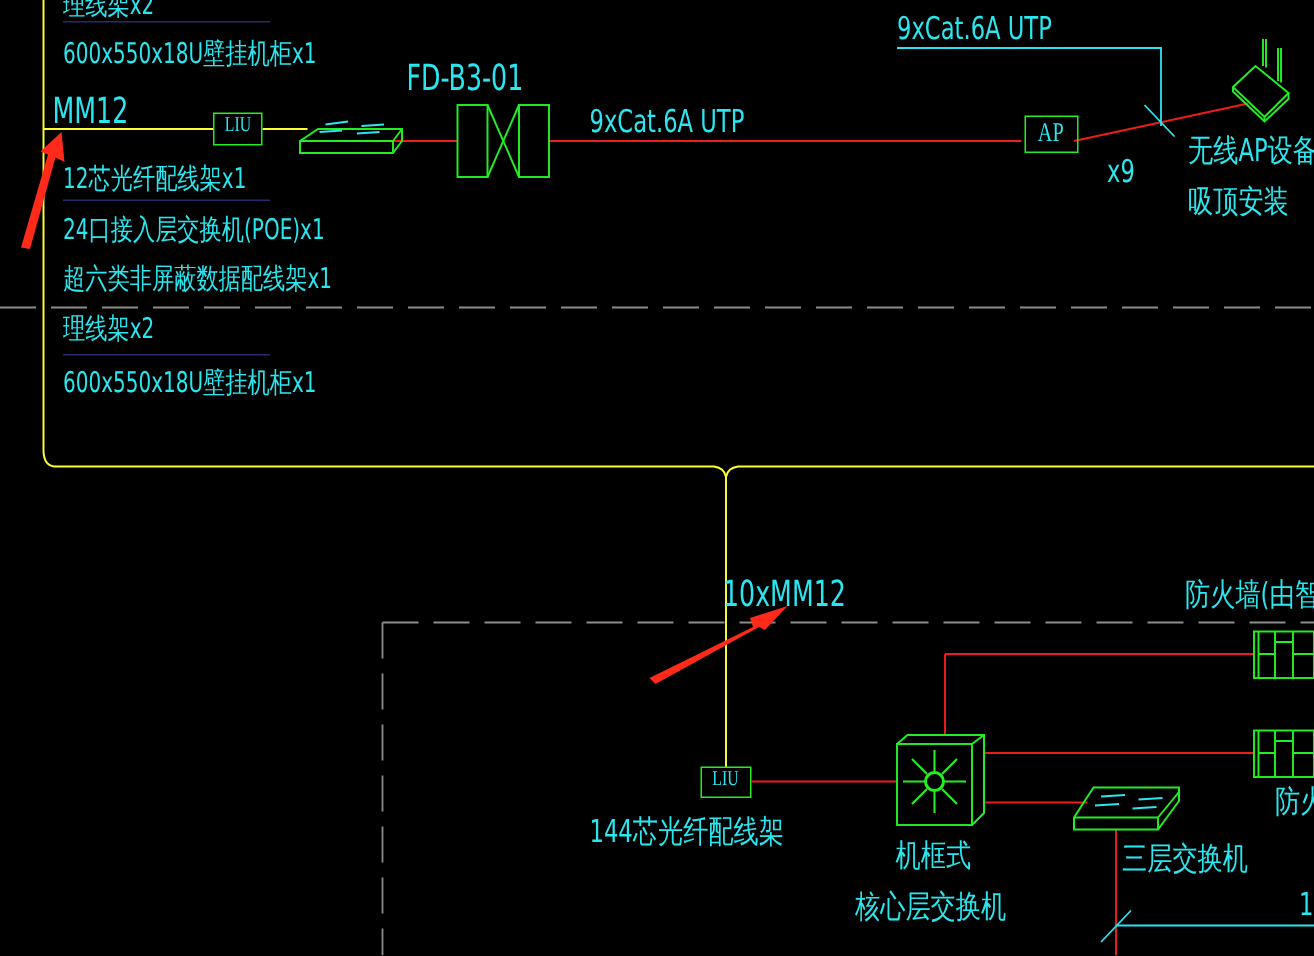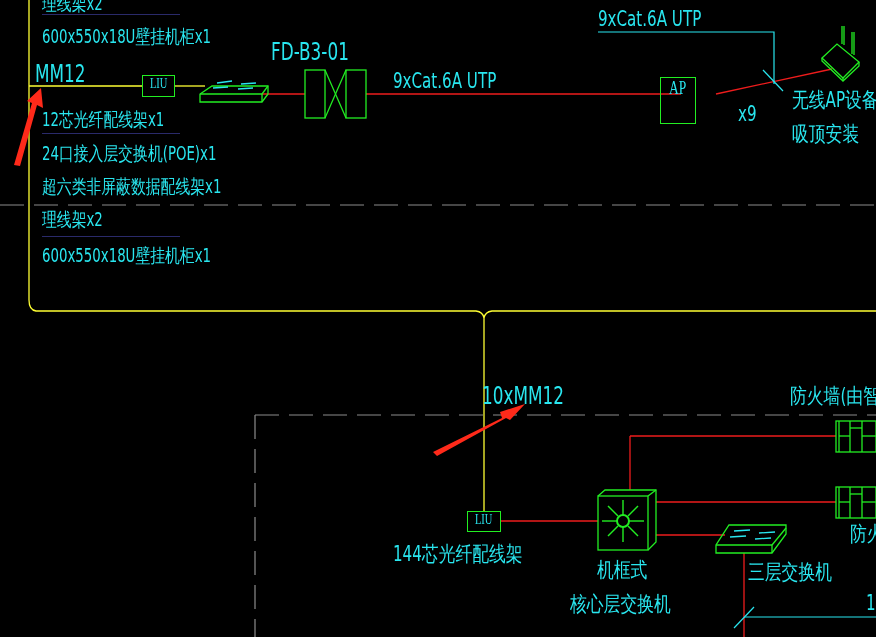--- a/index.html
+++ b/index.html
@@ -129,21 +129,21 @@
     <polygon points="14,165 32,103 27,101 41,88 43,108 37,105 20,166"></polygon>
   </g>
   <g fill="#ff2a1a">
     <polygon points="433,452 502,418 500,412 525,404 510,420 506,418 437,456"></polygon>
   </g>
 </svg>
 
 <div class="lbl" style="left:142px;top:75px;width:33px;height:22px;">
     <span>LIU</span>
   </div>
-<div class="lbl" style="left:660px;top:77px;width:36px;height:47px;font-size:18px;">
+<div class="lbl" style="left:683px;top:77px;width:36px;height:25px;font-size:18px;">
     <span>AP</span>
   </div>
 <div class="lbl" style="left:467px;top:511px;width:34px;height:21px;">
     <span>LIU</span>
   </div>
 
 <div class="t t-list" style="left:42px;top:-6px;">理线架x2</div>
 <div class="ul" style="left:42px;top:14px;width:138px;"></div>
 <div class="t t-list" style="left:42px;top:27px;">600x550x18U壁挂机柜x1</div>
 

